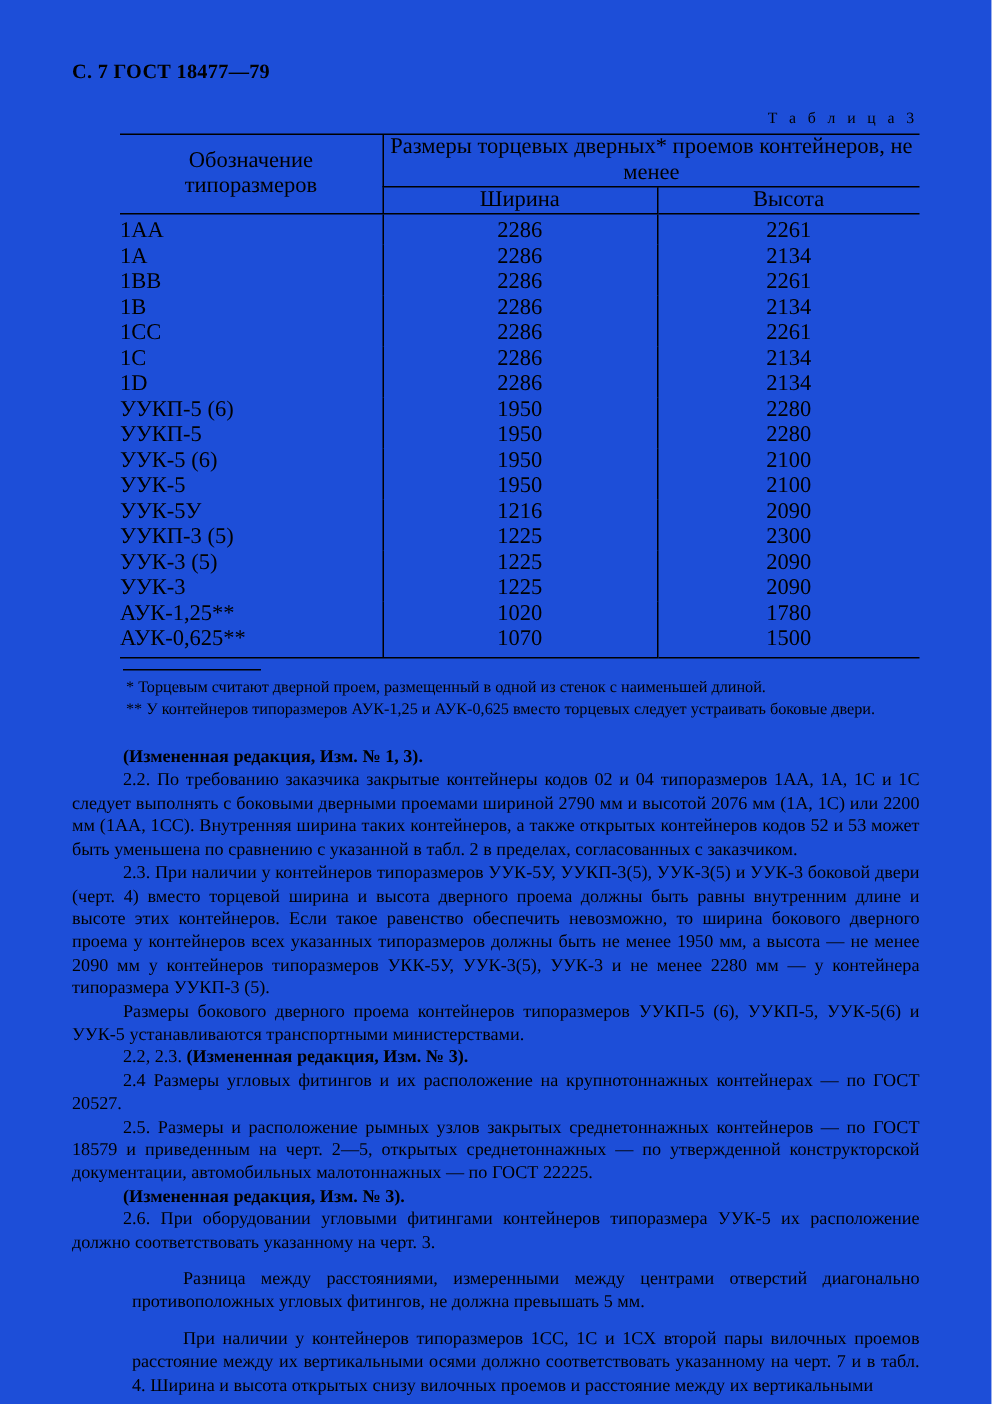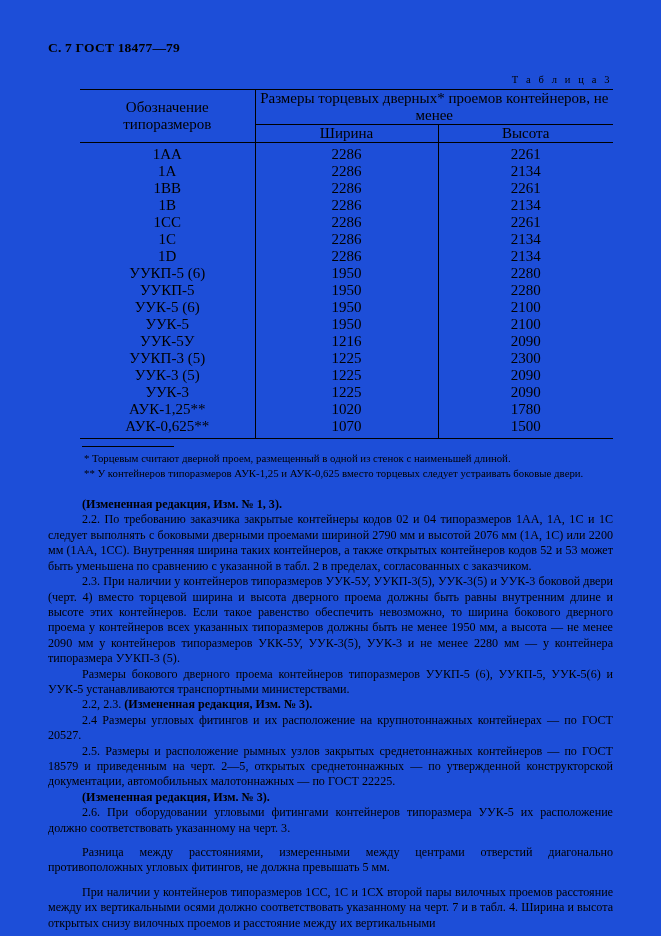--- a/index.html
+++ b/index.html
@@ -73,21 +73,21 @@
   }
   .th-span {
     text-align: center;
     padding: 5px 4px 4px;
   }
   .th-sub {
     text-align: center;
     padding: 4px 4px 5px;
   }
   .cell-desig {
-    text-align: center;
+    text-align: left;
     padding: 0.6px 4px 0.6px 16px;
     white-space: nowrap;
   }
   .cell-num {
     text-align: center;
     padding: 0.6px 4px;
   }
   tbody tr:first-child .cell-desig,
   tbody tr:first-child .cell-num { padding-top: 3px; }
   tbody tr:last-child .cell-desig,
@@ -120,21 +120,21 @@
     font-size: 12.1px;
     line-height: 1.275;
   }
   .body-text p {
     margin: 0;
     text-align: justify;
     text-indent: 34px;
     text-justify: inter-word;
   }
   .body-text p.tight { margin-top: 0; }
-  .body-text p.gap   { margin-top: 9px; }
+  .body-text p.gap   { margin-top: 9px; margin-left: 40px; }
   .bold { font-weight: bold; }
 </style>
 </head>
 <body>
 
 <div id="page">
   <div class="page-inner">
 
     <div class="running-head">С. 7 ГОСТ 18477—79</div>
 

